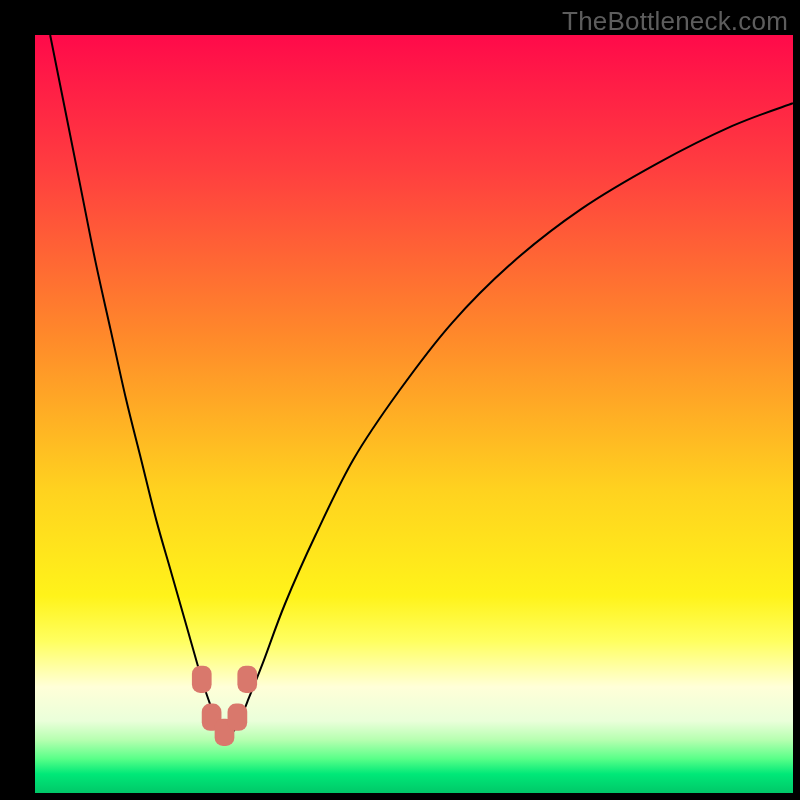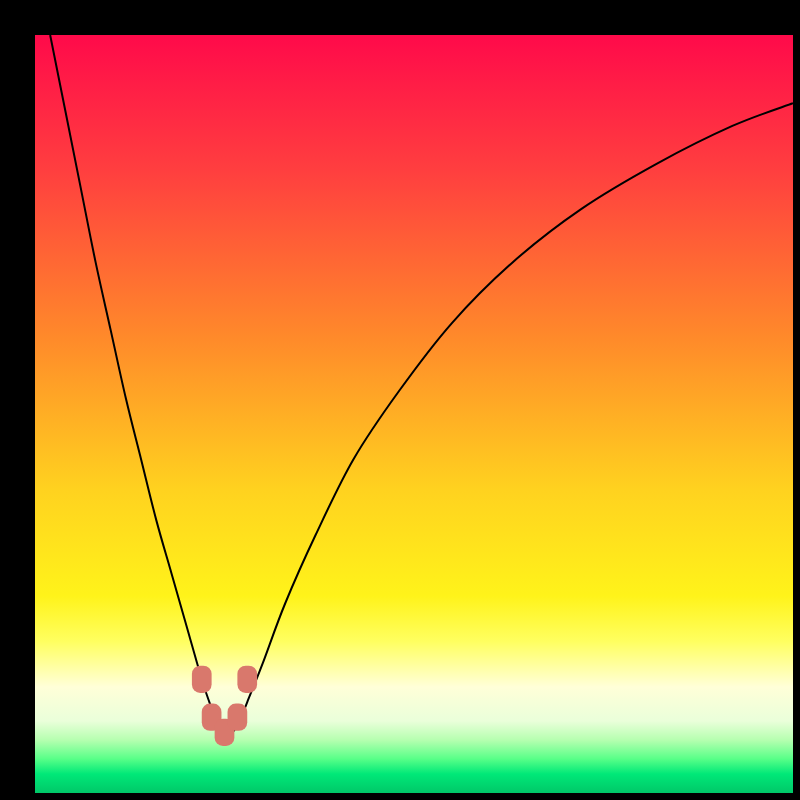--- a/index.html
+++ b/index.html
@@ -73,13 +73,14 @@
       <path fill="none" stroke="#000000" stroke-width="0.264" d="M 2 0 C 2.3333333333333335 1.6666666666666667, 3.3333333333333335 6.666666666666666, 4 10 C 4.666666666666667 13.333333333333334, 5.333333333333333 16.666666666666668, 6 20 C 6.666666666666667 23.333333333333332, 7.333333333333333 26.833333333333332, 8 30 C 8.666666666666666 33.166666666666664, 9.333333333333334 36, 10 39 C 10.666666666666666 42, 11.333333333333334 45.166666666666664, 12 48 C 12.666666666666666 50.833333333333336, 13.333333333333334 53.333333333333336, 14 56 C 14.666666666666666 58.666666666666664, 15.333333333333334 61.5, 16 64 C 16.666666666666668 66.5, 17.333333333333332 68.66666666666667, 18 71 C 18.666666666666668 73.33333333333333, 19.333333333333332 75.66666666666667, 20 78 C 20.666666666666668 80.33333333333333, 21.5 83.33333333333333, 22 85 C 22.5 86.66666666666667, 22.666666666666668 87.08333333333333, 23 88 C 23.333333333333332 88.91666666666667, 23.666666666666668 89.83333333333333, 24 90.5 C 24.333333333333332 91.16666666666667, 24.666666666666668 91.75, 25 92 C 25.333333333333332 92.25, 25.666666666666668 92.25, 26 92 C 26.333333333333332 91.75, 26.666666666666668 91.16666666666667, 27 90.5 C 27.333333333333332 89.83333333333333, 27.5 89.25, 28 88 C 28.5 86.75, 29.166666666666668 85.16666666666667, 30 83 C 30.833333333333332 80.83333333333333, 31.833333333333332 77.83333333333333, 33 75 C 34.166666666666664 72.16666666666667, 35.5 69.16666666666667, 37 66 C 38.5 62.833333333333336, 40.166666666666664 59.166666666666664, 42 56 C 43.833333333333336 52.833333333333336, 45.833333333333336 50, 48 47 C 50.166666666666664 44, 52.5 40.833333333333336, 55 38 C 57.5 35.166666666666664, 60.166666666666664 32.5, 63 30 C 65.83333333333333 27.5, 68.83333333333333 25.166666666666668, 72 23 C 75.16666666666667 20.833333333333332, 78.66666666666667 18.833333333333332, 82 17 C 85.33333333333333 15.166666666666666, 89 13.333333333333334, 92 12 C 95 10.666666666666666, 98.66666666666667 9.5, 100 9"></path>
       <g>
           <rect x="20.70" y="83.20" width="2.6" height="3.6" rx="1.1" fill="#d9786c"></rect>
           <rect x="22.00" y="88.20" width="2.6" height="3.6" rx="1.1" fill="#d9786c"></rect>
           <rect x="23.70" y="90.20" width="2.6" height="3.6" rx="1.1" fill="#d9786c"></rect>
           <rect x="25.40" y="88.20" width="2.6" height="3.6" rx="1.1" fill="#d9786c"></rect>
           <rect x="26.70" y="83.20" width="2.6" height="3.6" rx="1.1" fill="#d9786c"></rect>
         </g>
     </svg>
   </div>
+  <div class="watermark">TheBottleneck.com</div>
 </div>
 
 </body></html>

